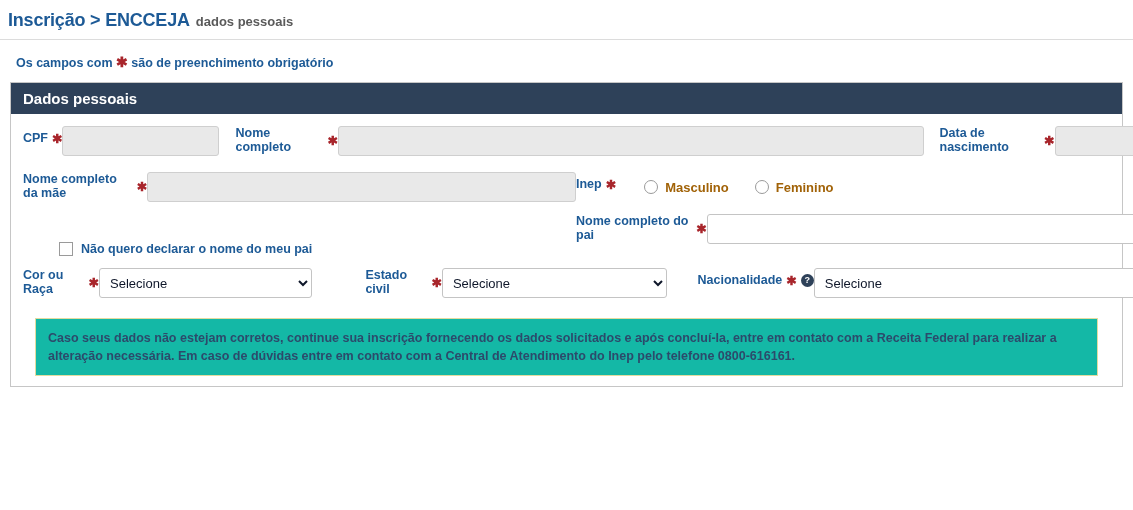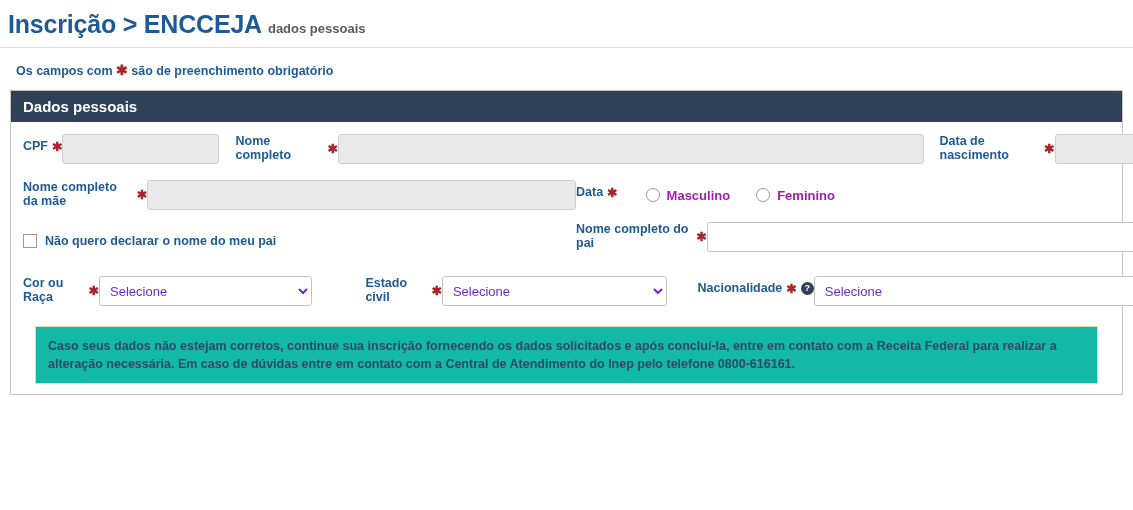--- a/index.html
+++ b/index.html
@@ -18,21 +18,21 @@
 
   
   .page-header {
     padding: 10px 8px 8px 8px;
     border-bottom: 1px solid #dcdcdc;
     display: flex;
     align-items: baseline;
     gap: 6px;
   }
   .page-header .title {
-    font-size: 25px;
+    font-size: 18px;
     font-weight: bold;
     color: #1d5a96;
     letter-spacing: -0.2px;
   }
   .page-header .subtitle {
     font-size: 13px;
     font-weight: bold;
     color: #5a5a5a;
   }
 
@@ -99,21 +99,21 @@
     border-color: #cfcfcf;
   }
   select.sel {
     height: 30px;
     box-sizing: border-box;
     border: 1px solid #c4c4c4;
     border-radius: 3px;
     padding: 4px 6px;
     font-family: "Liberation Sans", sans-serif;
     font-size: 13px;
-    color: #6d28d9;
+    color: #0f172a;
     background: #fff;
   }
 
   
   .w-cpf      { width: 157px; }
   .w-nome     { width: 618px; }
   .w-nasc     { width: 253px; }
   .w-mae      { width: 530px; }
   .w-pai      { width: 528px; }
   .w-sel      { width: 245px; }
@@ -127,37 +127,38 @@
     gap: 26px;
     height: 30px;
     padding-left: 28px;
   }
   .radio-item {
     display: flex;
     align-items: center;
     gap: 7px;
     font-size: 13px;
     font-weight: bold;
-    color: #a21caf;
+    color: #a16207;
   }
   .radio-dot {
     width: 12px; height: 12px;
     border: 1px solid #9a9a9a;
     border-radius: 50%;
     background: #fff;
     display: inline-block;
   }
 
   
   .check-line {
     display: flex;
-    align-items: flex-start;
+    align-items: flex-end;
     gap: 8px;
     height: 30px;
     margin-top: 20px;
+    margin-left: 36px;
   }
   .check-box {
     width: 12px; height: 12px;
     border: 1px solid #9a9a9a;
     background: #fff;
     display: inline-block;
   }
   .check-line .txtlbl {
     font-size: 12.5px;
     font-weight: bold;
@@ -255,21 +256,21 @@
 
         <div class="check-line">
           <span class="check-box"></span>
           <span class="txtlbl">Não quero declarar o nome do meu pai</span>
         </div>
       </div>
 
       <div class="col-right">
         <div class="field">
           <label class="lbl">
-            <span>Data</span>
+            <span>Inep</span>
             <span class="ast">✱</span>
           </label>
           <div class="radio-group">
             <span class="radio-item">
               <span class="radio-dot"></span>
               <span>Masculino</span>
             </span>
             <span class="radio-item">
               <span class="radio-dot"></span>
               <span>Feminino</span>

